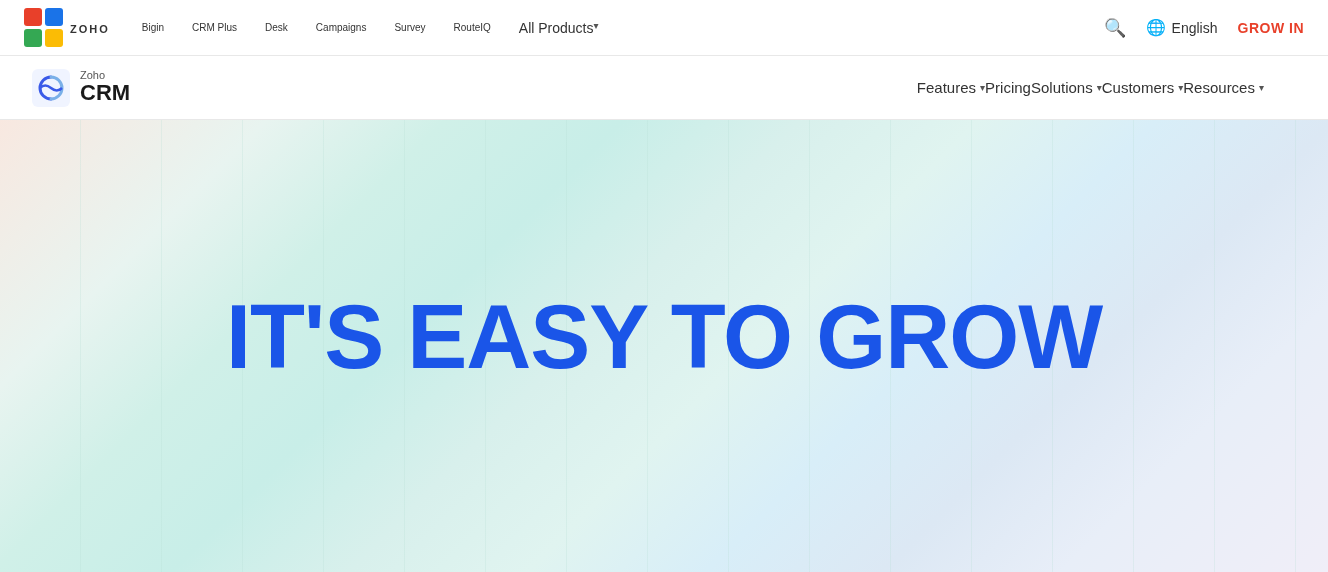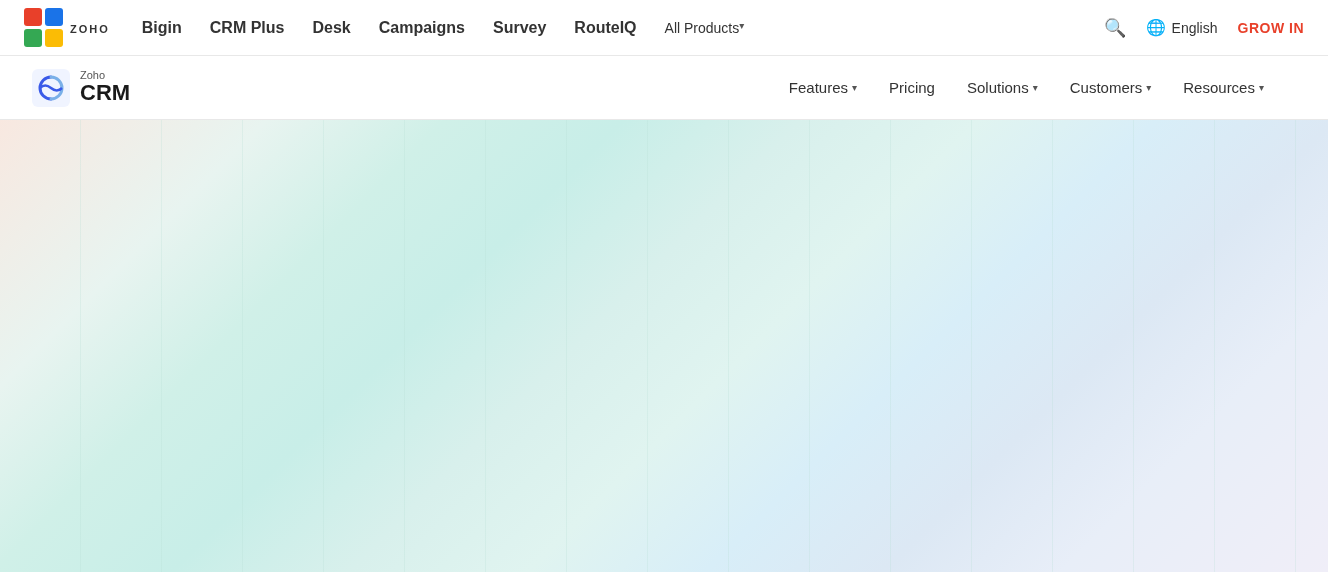--- a/index.html
+++ b/index.html
@@ -43,22 +43,22 @@
     }
     .top-nav-links {
       display: flex;
       align-items: center;
       gap: 28px;
       flex: 1;
     }
     .top-nav-links a {
       text-decoration: none;
       color: #333;
-      font-size: 16px;
-      font-weight: 700;
+      font-size: 10px;
+      font-weight: 400;
     }
     .all-products-btn {
       display: flex;
       align-items: flex-start;
       gap: 0;
       cursor: pointer;
       color: #333;
       font-size: 14px;
       font-weight: 500;
     }
@@ -128,21 +128,20 @@
       font-weight: 500;
     }
     .crm-text {
       font-size: 22px;
       font-weight: 700;
       color: #1a1a1a;
     }
     .crm-nav-links {
       display: flex;
       align-items: center;
-      gap: 32px;
       margin-right: 32px;
     }
     .crm-nav-links a {
       text-decoration: none;
       color: #333;
       font-size: 15px;
       font-weight: 500;
     }
     .nav-dropdown {
       display: flex;
@@ -294,13 +293,14 @@
     </div>
     <div class="nav-dropdown">
       <span>Resources</span>
       <span class="chevron-icon">▾</span>
     </div>
   </div>
 
 </nav>
 
 <section class="hero">
+  <h1 class="hero-title">IT'S EASY TO GROW</h1>
 </section>
 
 </body></html>

